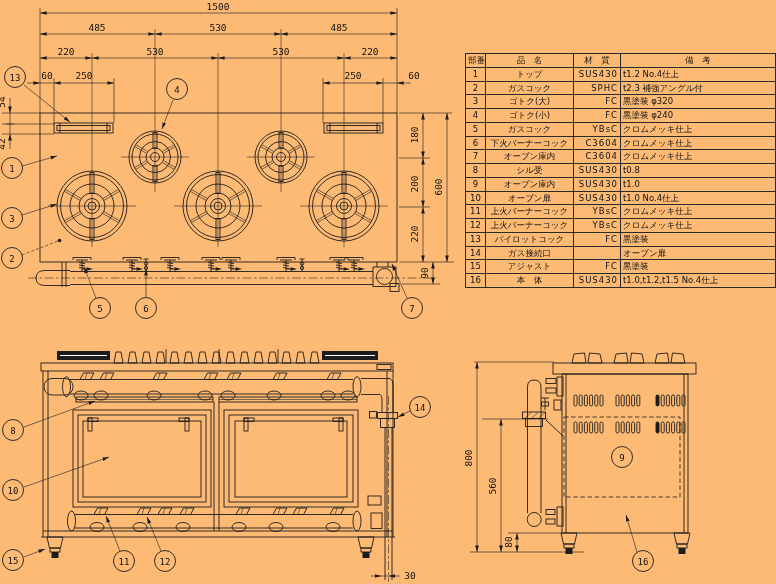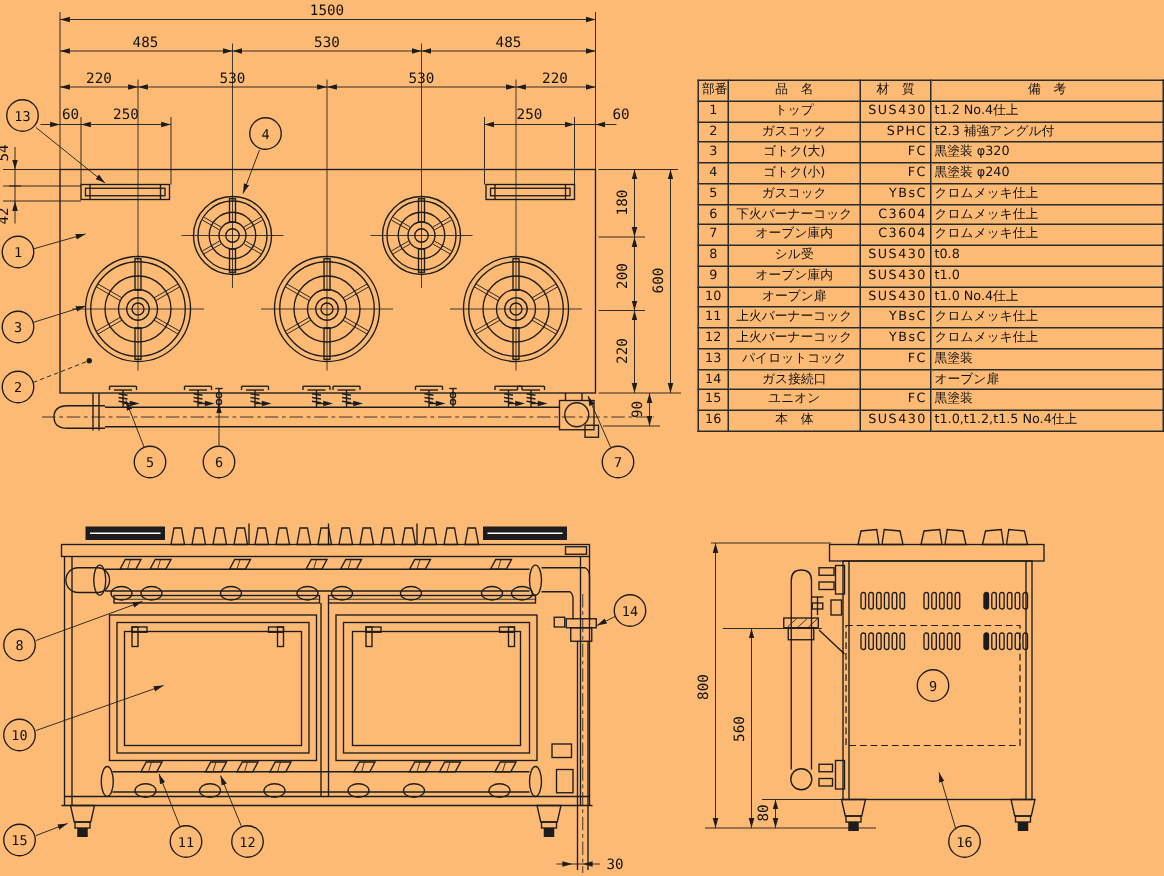--- a/index.html
+++ b/index.html
@@ -618,21 +618,21 @@
           <td class="c-note">黒塗装</td>
         </tr>
     <tr>
           <td class="c-no">14</td>
           <td class="c-name">ガス接続口</td>
           <td class="c-mat"></td>
           <td class="c-note">オーブン扉</td>
         </tr>
     <tr>
           <td class="c-no">15</td>
-          <td class="c-name">ユニオン</td>
+          <td class="c-name">アジャスト</td>
           <td class="c-mat">FC</td>
           <td class="c-note">黒塗装</td>
         </tr>
     <tr>
           <td class="c-no">16</td>
           <td class="c-name">本　体</td>
           <td class="c-mat">SUS430</td>
           <td class="c-note">t1.0,t1.2,t1.5 No.4仕上</td>
         </tr>
   </tbody>

